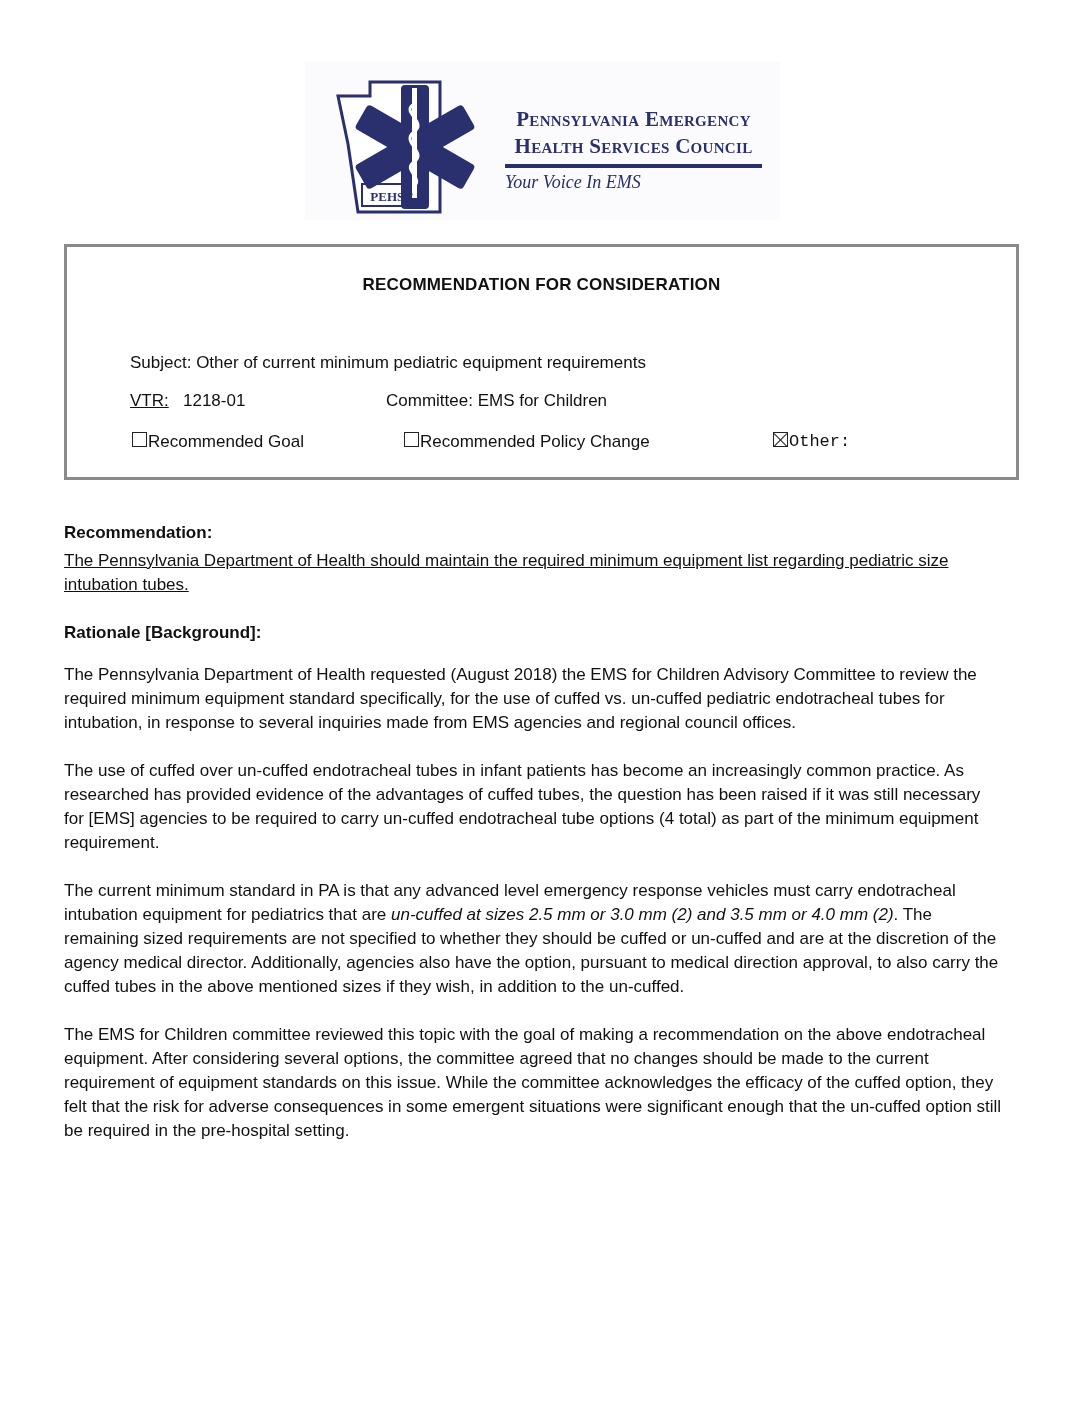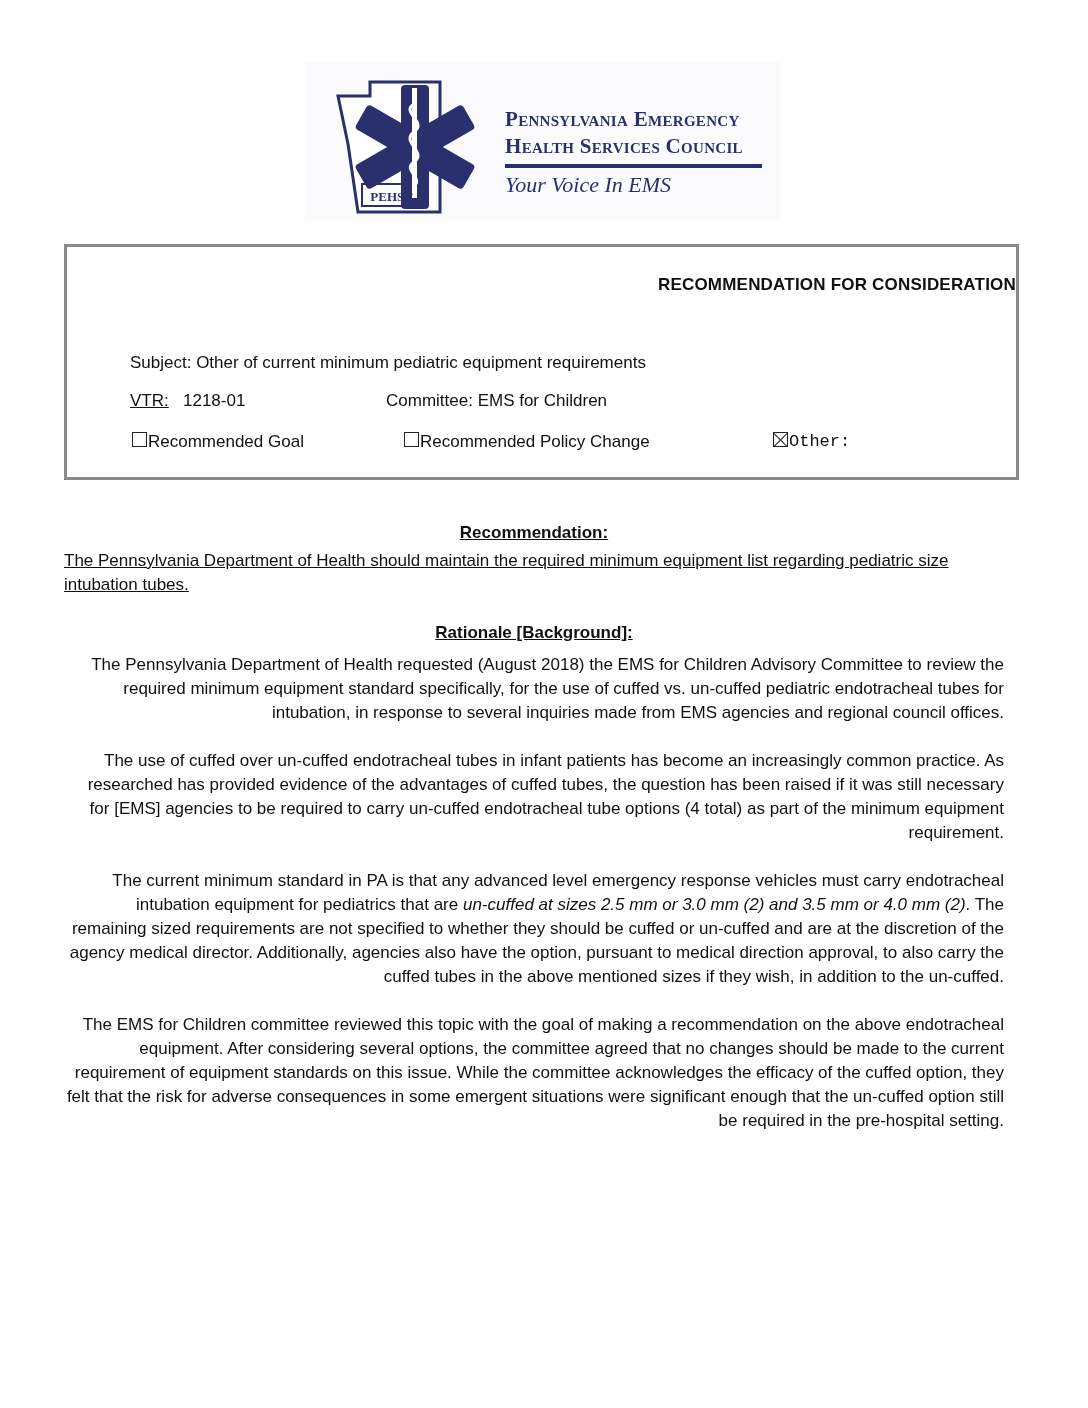--- a/index.html
+++ b/index.html
@@ -2,47 +2,47 @@
 <html><head>
 <meta charset="utf-8">
 <style>
   html, body { margin: 0; padding: 0; background: #ffffff; }
   body { width: 1088px; height: 1408px; position: relative; overflow: hidden;
          font-family: "Liberation Sans", "DejaVu Sans", sans-serif; color: #111; }
   .logo { position: absolute; left: 305px; top: 62px; width: 475px; height: 158px; background: #fbfbfd; }
   .logo svg { position: absolute; left: 25px; top: 12px; }
   .logo-text { position: absolute; left: 200px; top: 44px; color: #2a2f6e;
                font-family: "Liberation Serif", "DejaVu Serif", serif; }
-  .logo-line1, .logo-line2 { font-variant: small-caps; font-weight: bold; font-size: 21px; letter-spacing: 0.3px; line-height: 27px; }
+  .logo-line1, .logo-line2 { font-variant: small-caps; font-weight: bold; font-size: 21px; letter-spacing: 0.3px; line-height: 27px; text-align: center; }
   .logo-rule { width: 257px; height: 4px; background: #2a2f6e; margin-top: 4px; margin-bottom: 4px; }
-  .logo-tag { font-style: italic; font-size: 22px; }
+  .logo-tag { font-style: italic; font-size: 18px; }
 
   .box { position: absolute; left: 64px; top: 244px; width: 949px; height: 230px;
          border: 3px solid #8a8a8a; box-sizing: content-box; }
-  .box-title { position: absolute; left: 0; right: 0; top: 28px; text-align: right;
+  .box-title { position: absolute; left: 0; right: 0; top: 28px; text-align: center;
                font-weight: bold; font-size: 17px; letter-spacing: 0.2px; }
   .row { position: absolute; font-size: 17px; }
   .subject { left: 63px; top: 106px; }
   .vtr-label { left: 63px; top: 144px; text-decoration: underline; }
   .vtr-value { left: 116px; top: 144px; }
   .committee { left: 319px; top: 144px; }
   .cb { position: absolute; top: 185px; font-size: 17px; display: flex; }
   .cb-box { display: inline-block; width: 15px; height: 15px; border: 1px solid #222; box-sizing: border-box;
             position: relative; margin-right: 1px; }
   .cb-box.checked::before, .cb-box.checked::after { content: ""; position: absolute; left: 6px; top: -2px;
             width: 1px; height: 18px; background: #222; }
   .cb-box.checked::before { transform: rotate(45deg); }
   .cb-box.checked::after { transform: rotate(-45deg); }
   .cb1 { left: 65px; } .cb2 { left: 337px; } .cb3 { left: 706px; font-family: Liberation Mono, monospace; }
 
   .content { position: absolute; left: 64px; top: 521px; width: 940px; font-size: 17px; line-height: 24px; }
-  .heading { font-weight: bold; text-decoration: underline; margin: 0; text-align: center; }
+  .heading { font-weight: bold; margin: 0; }
   .rec-text { text-decoration: underline; margin: 4px 0 0 0; }
   .h2 { margin-top: 24px; }
-  p.para { margin: 8px 0 0 0; text-align: right; }
+  p.para { margin: 18px 0 0 0; }
   p.para + p.para { margin-top: 24px; }
   .final { margin-top: 24px; }
   sup { font-size: 10px; vertical-align: 7px; line-height: 0; }
 </style>
 </head>
 <body>
 
 <div class="logo">
   <svg width="170" height="140" viewBox="0 0 170 140">
     <path d="M8 22 L40 22 L40 8 L110 8 L110 138 L28 138 L18 70 Z" fill="#fff" stroke="#2a2f6e" stroke-width="3"></path>

